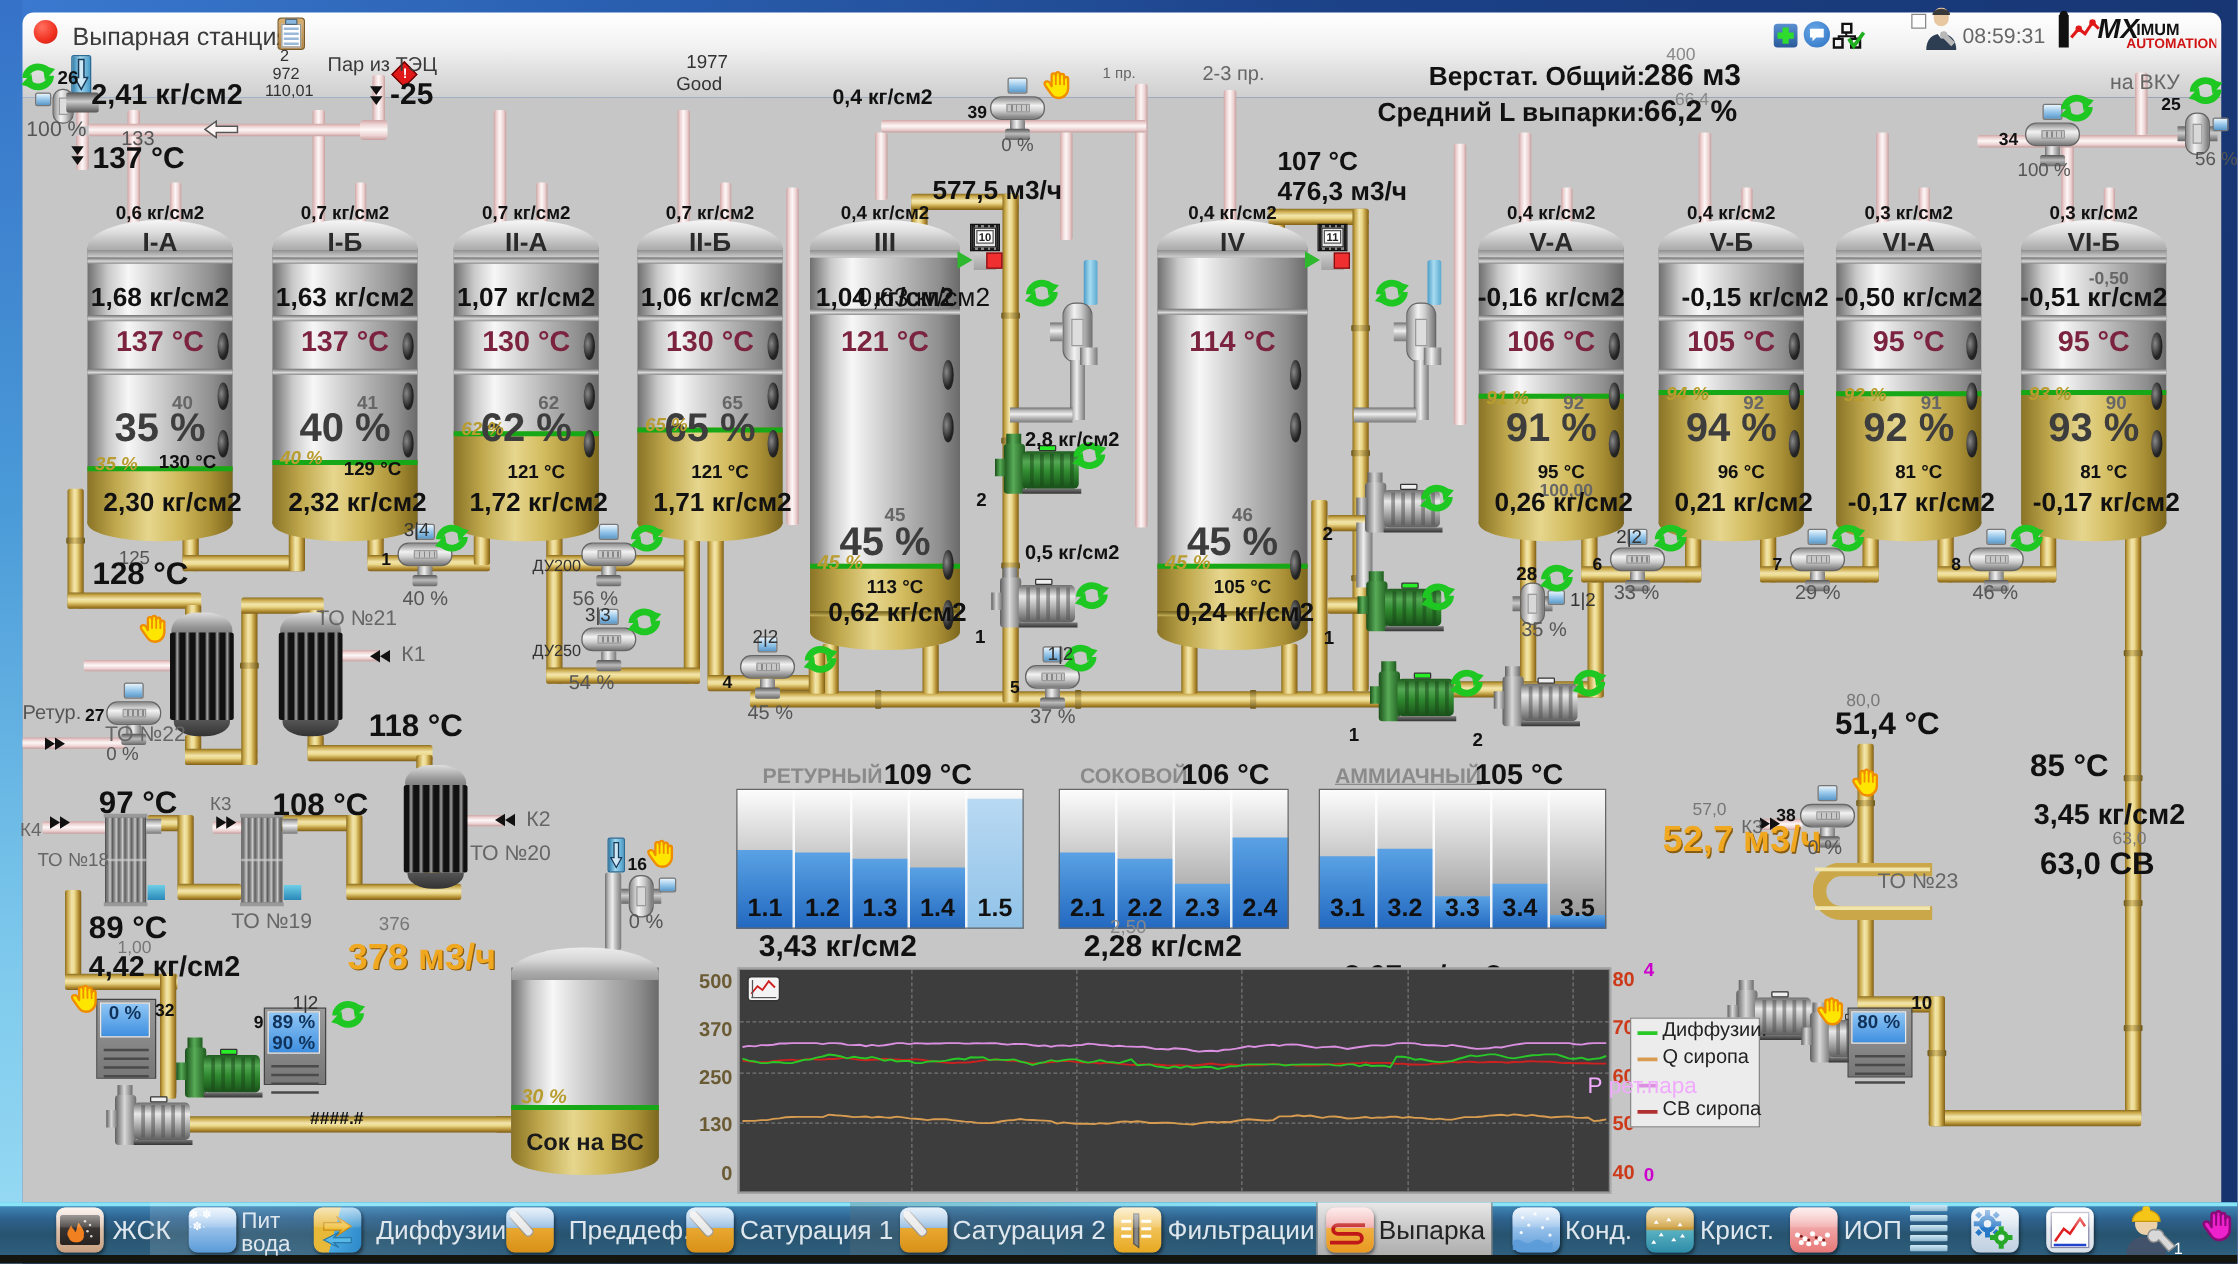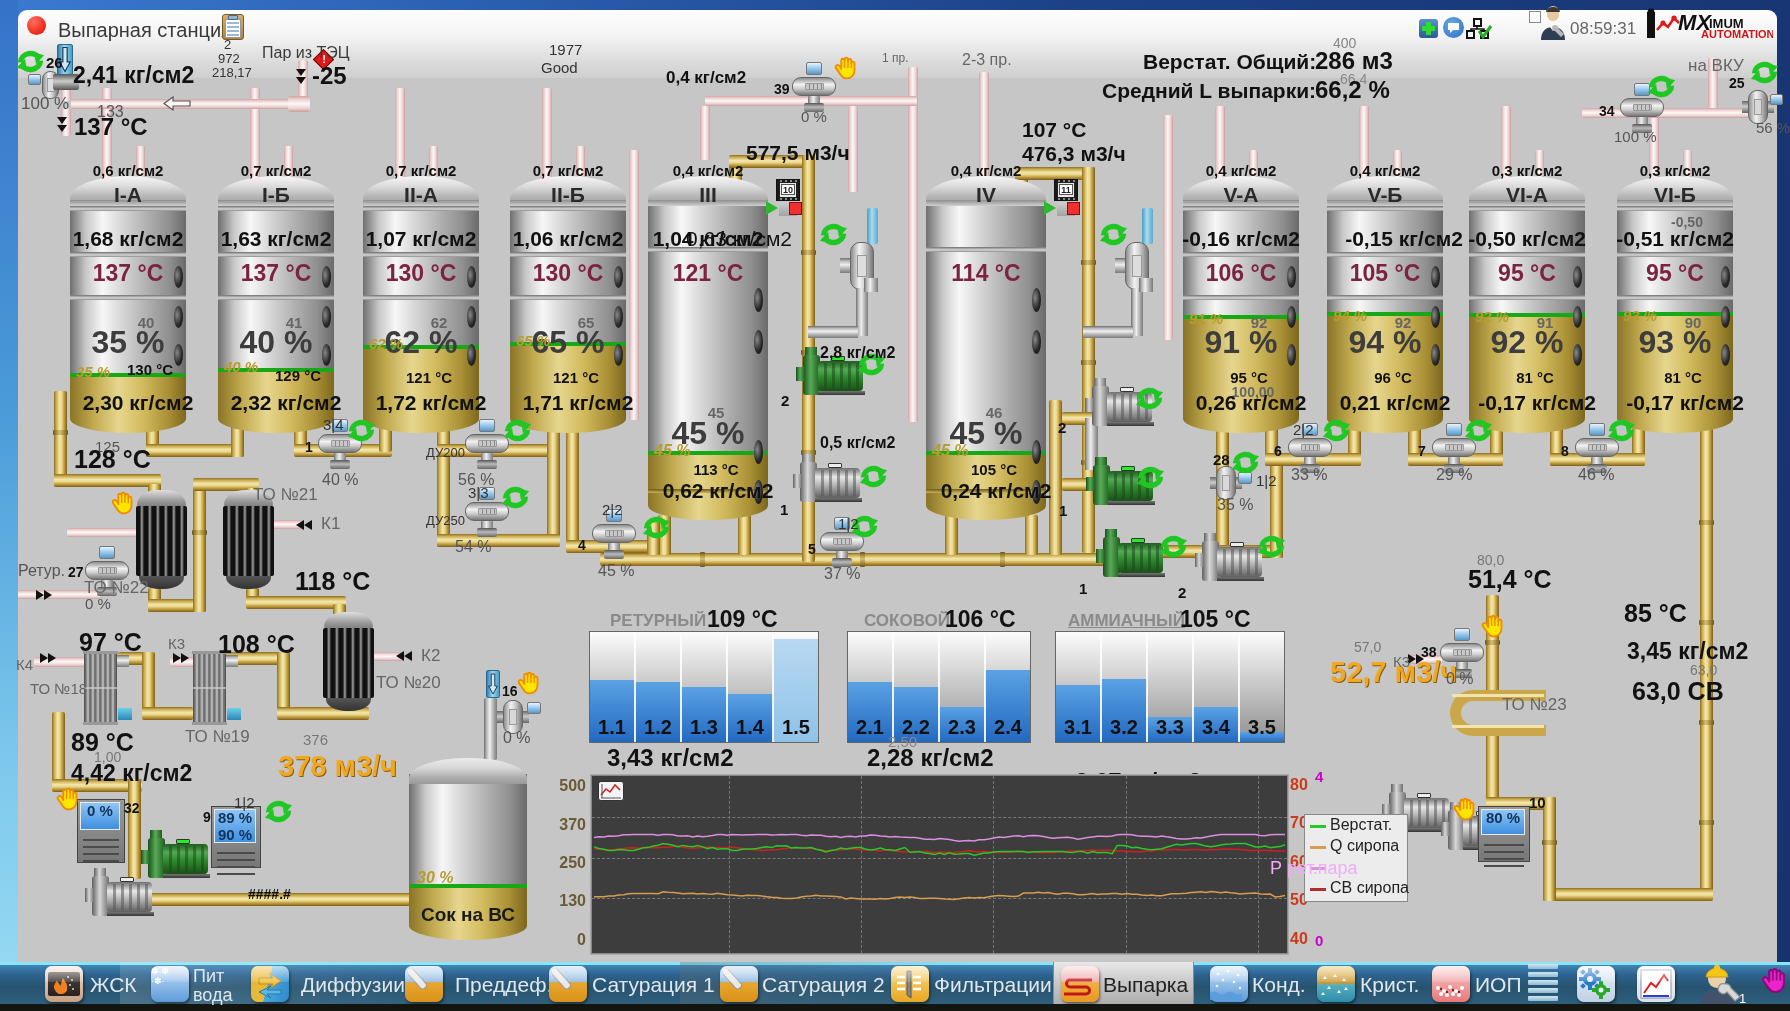--- a/index.html
+++ b/index.html
@@ -842,21 +842,21 @@
 <div style="position:absolute;left:44px;top:590px;width:0;height:0;border-top:5px solid transparent;border-bottom:5px solid transparent;border-left:8px solid #111;"></div>
 <div style="position:absolute;left:1408px;top:654px;width:0;height:0;border-top:5px solid transparent;border-bottom:5px solid transparent;border-left:8px solid #111;"></div>
 <div style="position:absolute;left:1416px;top:654px;width:0;height:0;border-top:5px solid transparent;border-bottom:5px solid transparent;border-left:8px solid #111;"></div>
 <div style="position:absolute;left:46px;top:55px;font-size:15px;color:#111;white-space:nowrap;line-height:1.05;font-weight:bold;">26</div>
 <div style="position:absolute;left:73px;top:63px;font-size:23px;color:#111;white-space:nowrap;line-height:1.05;font-weight:bold;">2,41 кг/см2</div>
 <div style="position:absolute;left:21px;top:95px;font-size:17px;color:#555;white-space:nowrap;line-height:1.05;">100 %</div>
 <div style="position:absolute;left:97px;top:104px;font-size:16px;color:#555;white-space:nowrap;line-height:1.05;">133</div>
 <div style="position:absolute;left:74px;top:114px;font-size:24px;color:#111;white-space:nowrap;line-height:1.05;font-weight:bold;">137 °С</div>
 <div style="position:absolute;left:224px;top:38px;font-size:13px;color:#333;white-space:nowrap;line-height:1.05;">2</div>
 <div style="position:absolute;left:218px;top:52px;font-size:13px;color:#333;white-space:nowrap;line-height:1.05;">972</div>
-<div style="position:absolute;left:212px;top:66px;font-size:13px;color:#333;white-space:nowrap;line-height:1.05;">218,17</div>
+<div style="position:absolute;left:212px;top:66px;font-size:13px;color:#333;white-space:nowrap;line-height:1.05;">110,01</div>
 <div style="position:absolute;left:262px;top:45px;font-size:16px;color:#3a3a3a;white-space:nowrap;line-height:1.05;">Пар из ТЭЦ</div>
 <div style="position:absolute;left:312px;top:63px;font-size:24px;color:#111;white-space:nowrap;line-height:1.05;font-weight:bold;">-25</div>
 <div style="position:absolute;left:549px;top:42px;font-size:15px;color:#333;white-space:nowrap;line-height:1.05;">1977</div>
 <div style="position:absolute;left:541px;top:60px;font-size:15px;color:#333;white-space:nowrap;line-height:1.05;">Good</div>
 <div style="position:absolute;left:666px;top:69px;font-size:17px;color:#111;white-space:nowrap;line-height:1.05;font-weight:bold;">0,4 кг/см2</div>
 <div style="position:absolute;left:774px;top:82px;font-size:14px;color:#111;white-space:nowrap;line-height:1.05;font-weight:bold;">39</div>
 <div style="position:absolute;left:801px;top:109px;font-size:15px;color:#555;white-space:nowrap;line-height:1.05;">0 %</div>
 <div style="position:absolute;left:882px;top:52px;font-size:12px;color:#666;white-space:nowrap;line-height:1.05;">1 пр.</div>
 <div style="position:absolute;left:962px;top:52px;font-size:16px;color:#666;white-space:nowrap;line-height:1.05;">2-3 пр.</div>
 <div style="position:absolute;left:1143px;top:51px;font-size:21px;color:#111;white-space:nowrap;line-height:1.05;font-weight:bold;">Верстат. Общий:</div>
@@ -1037,21 +1037,21 @@
 <div style="position:absolute;left:552px;top:931px;width:34px;text-align:right;font-size:16px;font-weight:bold;color:#6b5b35;">0</div>
 <div style="position:absolute;left:1290px;top:777px;font-size:16px;color:#cc3a1a;white-space:nowrap;line-height:1.05;font-weight:bold;">80</div>
 <div style="position:absolute;left:1290px;top:815px;font-size:16px;color:#cc3a1a;white-space:nowrap;line-height:1.05;font-weight:bold;">70</div>
 <div style="position:absolute;left:1290px;top:854px;font-size:16px;color:#cc3a1a;white-space:nowrap;line-height:1.05;font-weight:bold;">60</div>
 <div style="position:absolute;left:1290px;top:892px;font-size:16px;color:#cc3a1a;white-space:nowrap;line-height:1.05;font-weight:bold;">50</div>
 <div style="position:absolute;left:1290px;top:931px;font-size:16px;color:#cc3a1a;white-space:nowrap;line-height:1.05;font-weight:bold;">40</div>
 <div style="position:absolute;left:1315px;top:769px;font-size:15px;color:#cc00cc;white-space:nowrap;line-height:1.05;font-weight:bold;">4</div>
 <div style="position:absolute;left:1315px;top:933px;font-size:15px;color:#cc00cc;white-space:nowrap;line-height:1.05;font-weight:bold;">0</div>
 <div style="position:absolute;left:1304px;top:814px;width:104px;height:88px;background:#ececec;border:1px solid #888;"></div>
 <div style="position:absolute;left:1310px;top:825px;width:16px;height:3px;background:#28c828;"></div>
-<div style="position:absolute;left:1330px;top:817px;font-size:16px;color:#222;white-space:nowrap;line-height:1.05;">Верстат.</div>
+<div style="position:absolute;left:1330px;top:817px;font-size:16px;color:#222;white-space:nowrap;line-height:1.05;">Диффузии.</div>
 <div style="position:absolute;left:1310px;top:846px;width:16px;height:3px;background:#d89c50;"></div>
 <div style="position:absolute;left:1330px;top:838px;font-size:16px;color:#222;white-space:nowrap;line-height:1.05;">Q сиропа</div>
 <div style="position:absolute;left:1310px;top:867px;width:16px;height:3px;background:#da8fe0;"></div>
 <div style="position:absolute;left:1270px;top:859px;font-size:18px;color:#f0abfc;white-space:nowrap;line-height:1.05;">Р рет.пара</div>
 <div style="position:absolute;left:1310px;top:888px;width:16px;height:3px;background:#b03030;"></div>
 <div style="position:absolute;left:1330px;top:880px;font-size:16px;color:#222;white-space:nowrap;line-height:1.05;">СВ сиропа</div>
 <div style="position:absolute;left:45px;top:966px;width:38px;height:36px;background:linear-gradient(180deg,#f0ddd0,#c8a080);border-radius:7px;box-shadow:1px 2px 3px rgba(0,0,0,.5);">
     <div style="margin:6px 3px 0 3px;background:linear-gradient(180deg,#4a4440,#262220);height:24px;border-radius:2px;"><svg width="30" height="22" viewBox="0 0 30 22">
         <path d="M7 18 c-3-4 1-7 2-10 c0 3 3 3 3 6 c2-2 1-5 3-8 c2 4 5 6 4 10 a6 5 0 0 1 -12 2z" fill="#f08020"></path>
         <g fill="#fff" opacity=".8">

